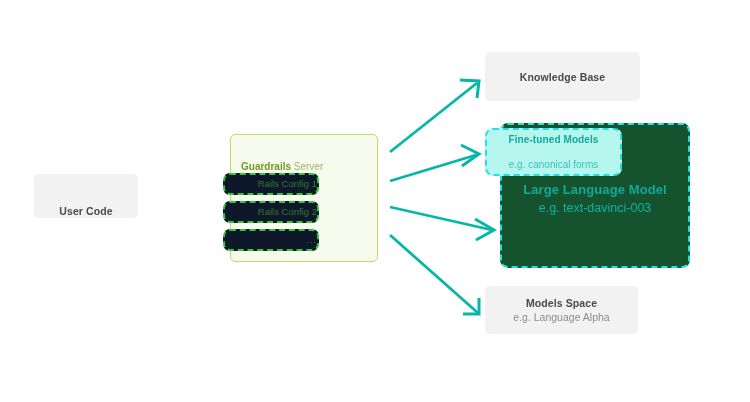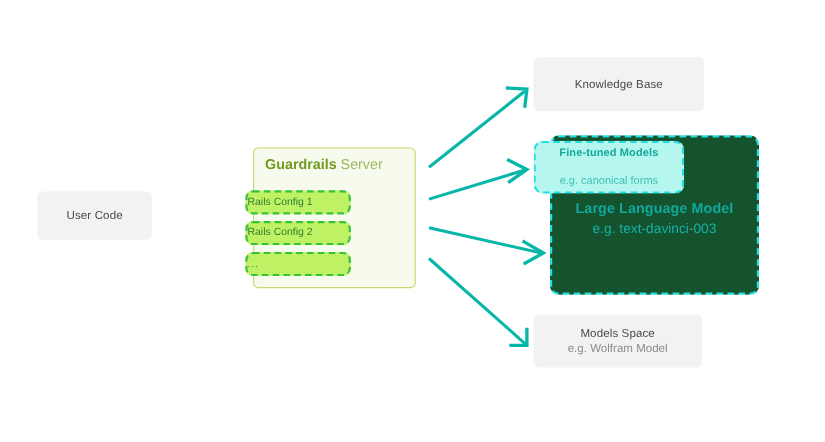--- a/index.html
+++ b/index.html
@@ -28,38 +28,39 @@
     text-align: center;
   }
 
   
   .grey-box {
     background: #f2f2f2;
     border-radius: 5px;
   }
   .grey-title {
     font-size: 10.5px;
-    font-weight: normal;
+    font-weight: bold;
     color: #4a4a4a;
     letter-spacing: .1px;
     line-height: 14px;
   }
   .grey-sub {
     font-size: 10.5px;
     font-weight: normal;
     color: #8c8c8c;
     line-height: 14px;
   }
 
   
   #user-code {
     left: 34px;
     top: 174px;
     width: 104px;
     height: 44px;
+    justify-content: flex-end;
   }
 
   
   #http-group {
     position: absolute;
     left: 148px;
     top: 166px;
     width: 72px;
     height: 46px;
   }
@@ -87,45 +88,45 @@
     width: 148px;
     height: 128px;
     background: #f7fbee;
     border: 1px solid #c5d96a;
     border-radius: 5px;
     display: block;
   }
   #guardrails-title {
     position: absolute;
     left: 10px;
-    top: 8px;
-    font-size: 13px;
+    top: 25px;
+    font-size: 10px;
     line-height: 14px;
     white-space: nowrap;
   }
   .gr-strong {
     font-weight: bold;
     color: #6f9a1f;
   }
   .gr-light {
     font-weight: normal;
     color: #9cb964;
   }
   .rails-config {
     position: absolute;
     left: -8px;
     width: 96px;
     height: 22px;
     box-sizing: border-box;
-    background: #bef264;
+    background: #0f172a;
     border: 2px dashed #38c13a;
     border-radius: 7px;
     display: flex;
     align-items: center;
-    justify-content: flex-start;
+    justify-content: flex-end;
     font-size: 9.5px;
     color: #2f7d2f;
     line-height: 12px;
   }
   #rails-config-0 { top: 38px; }
   #rails-config-1 { top: 66px; }
   #rails-config-2 { top: 94px; }
   #rails-config-2 .rc-label { font-size: 9px; letter-spacing: 1px; }
 
   
@@ -274,16 +275,16 @@
     </div>
   </div>
 
   <div class="node" id="fine-tuned-models">
     <div class="cyan-title-sm">Fine-tuned Models</div>
     <div class="cyan-sub-sm">e.g. canonical forms</div>
   </div>
 
   <div class="node grey-box" id="action-space">
     <div class="grey-title">Models Space</div>
-    <div class="grey-sub">e.g. Wolfram Model</div>
+    <div class="grey-sub">e.g. Language Alpha</div>
   </div>
 
 </div>
 
 </body></html>

